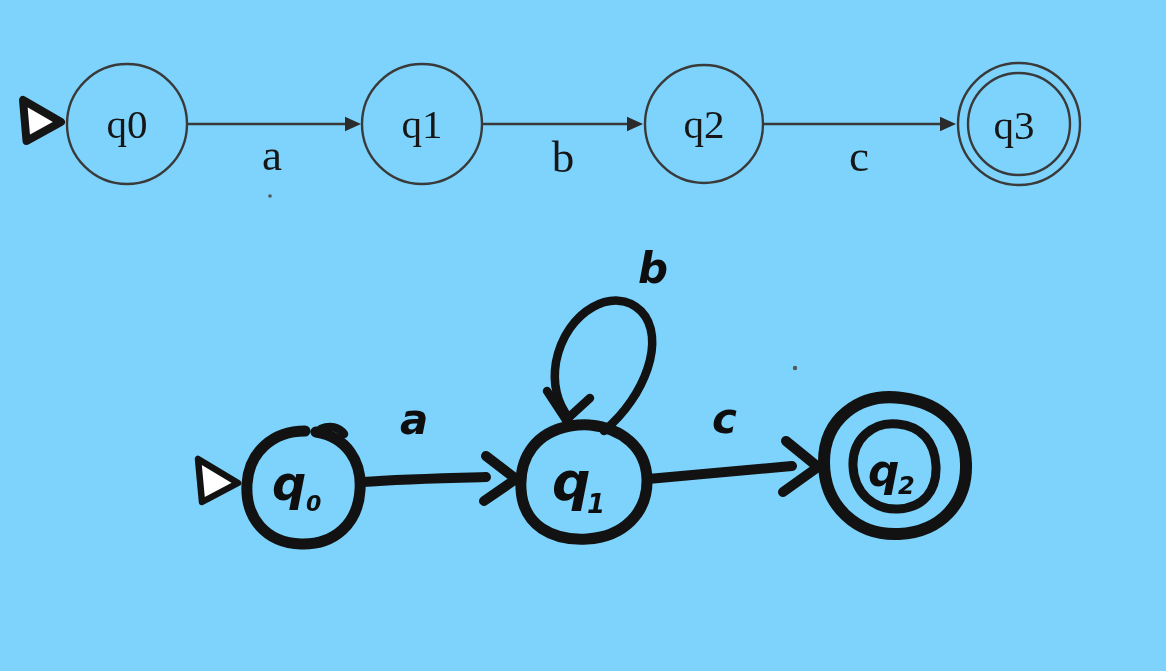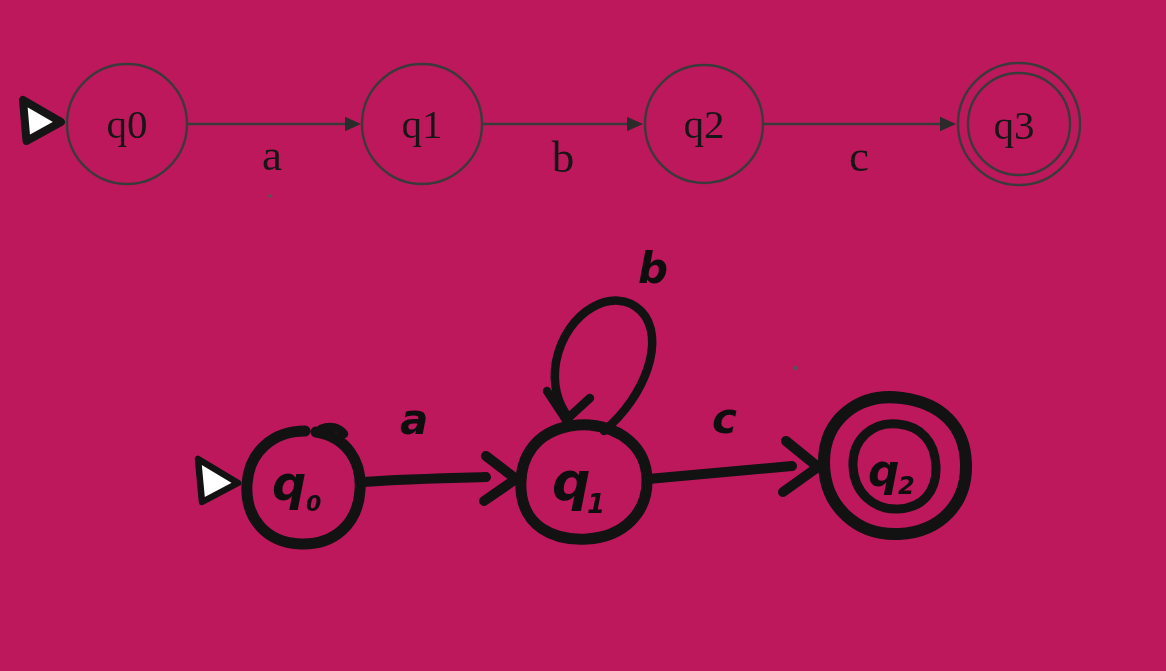--- a/index.html
+++ b/index.html
@@ -4,21 +4,21 @@
 <style>
   html, body {
     margin: 0;
     padding: 0;
     background: #ffffff;
   }
   .stage {
     position: relative;
     width: 1166px;
     height: 671px;
-    background: #be185d;
+    background: #7dd3fc;
     overflow: hidden;
   }
   svg { display: block; }
 
   
   .t-stroke    { fill: none; stroke: #3a3a3a; stroke-width: 2.4; }
   .t-fillhead  { fill: #2b2b2b; stroke: none; }
   .t-state-label {
     font-family: "Liberation Serif", "DejaVu Serif", serif;
     font-size: 41px; fill: #161616; text-anchor: middle;

